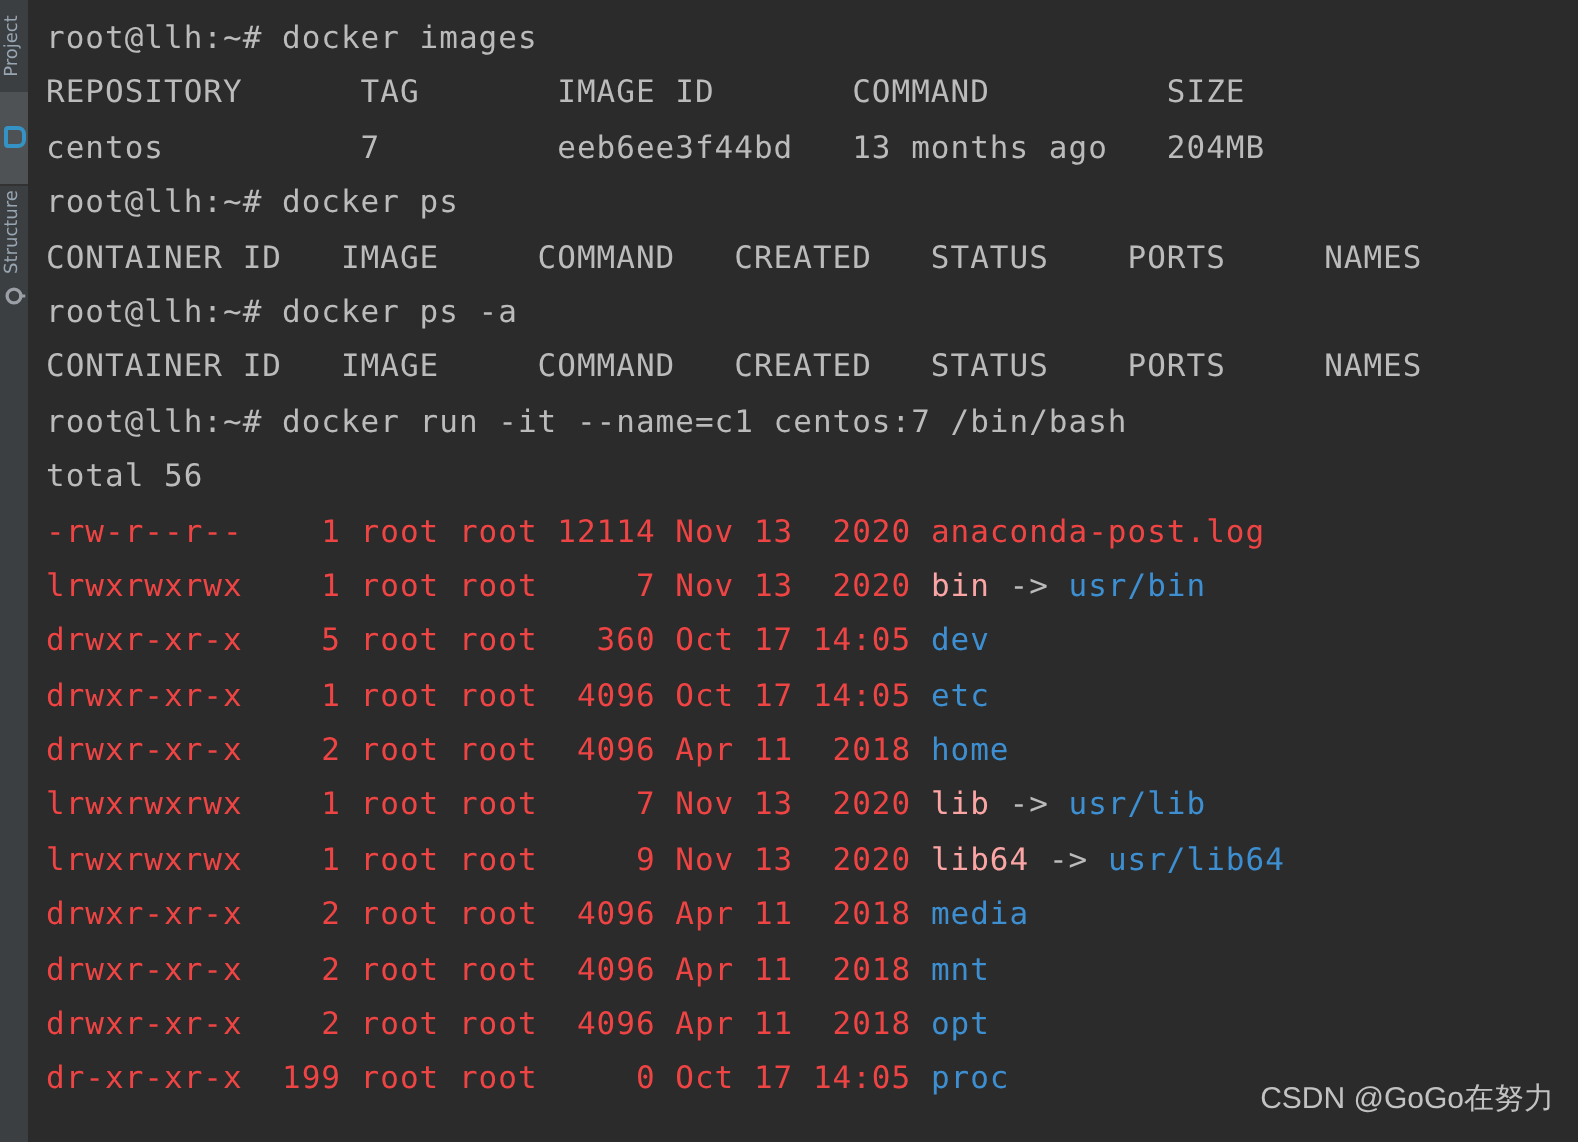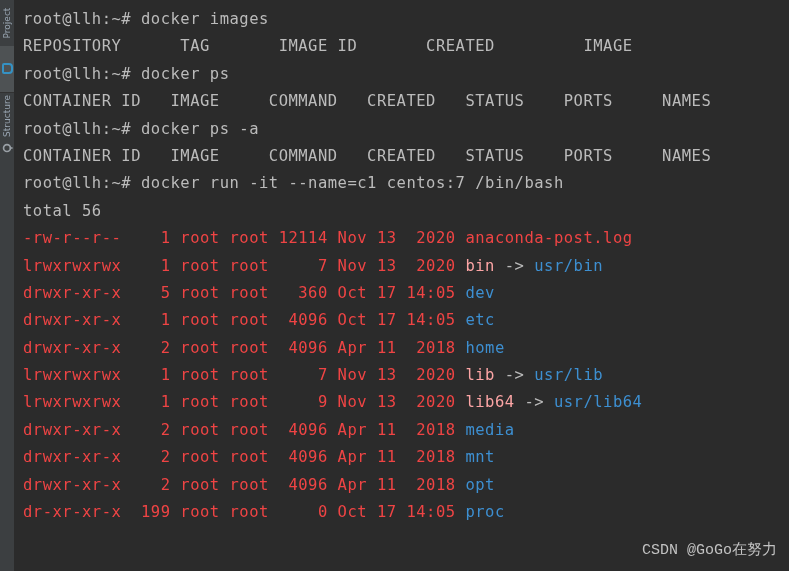--- a/index.html
+++ b/index.html
@@ -115,21 +115,21 @@
   .c-default { color: #ef4444; }
   .c-dir     { color: #3d8fd1; }
   .c-link    { color: #fca5a5; }
   .c-arrow   { color: #bbbbbb; }
 
   
   .watermark {
     position: absolute;
     right: 12px;
     bottom: 12px;
-    font-family: Liberation Mono, monospace;
+    font-family: Liberation Sans, sans-serif;
     font-size: 15px;
     color: #cfcfcf;
     opacity: .92;
     white-space: nowrap;
     pointer-events: none;
   }
 </style>
 </head>
 <body>
 
@@ -153,21 +153,22 @@
           <circle cx="8" cy="8" r="1.7" fill="#3c3f41"></circle>
           <rect x="11.5" y="7" width="4" height="2" fill="#9aa0a6"></rect>
         </svg>
       </div>
     </div>
   </div>
 
   <div class="terminal">
 
     <div class="line">root@llh:~# docker images</div>
-    <div class="line">REPOSITORY      TAG       IMAGE ID       CREATED         IMAGE</div>
+    <div class="line">REPOSITORY      TAG       IMAGE ID       COMMAND         SIZE</div>
+    <div class="line">centos          7         eeb6ee3f44bd   13 months ago   204MB</div>
 
     <div class="line">root@llh:~# docker ps</div>
     <div class="line">CONTAINER ID   IMAGE     COMMAND   CREATED   STATUS    PORTS     NAMES</div>
 
     <div class="line">root@llh:~# docker ps -a</div>
     <div class="line">CONTAINER ID   IMAGE     COMMAND   CREATED   STATUS    PORTS     NAMES</div>
 
     <div class="line">root@llh:~# docker run -it --name=c1 centos:7 /bin/bash</div>
     <div class="line">total 56</div>
 

